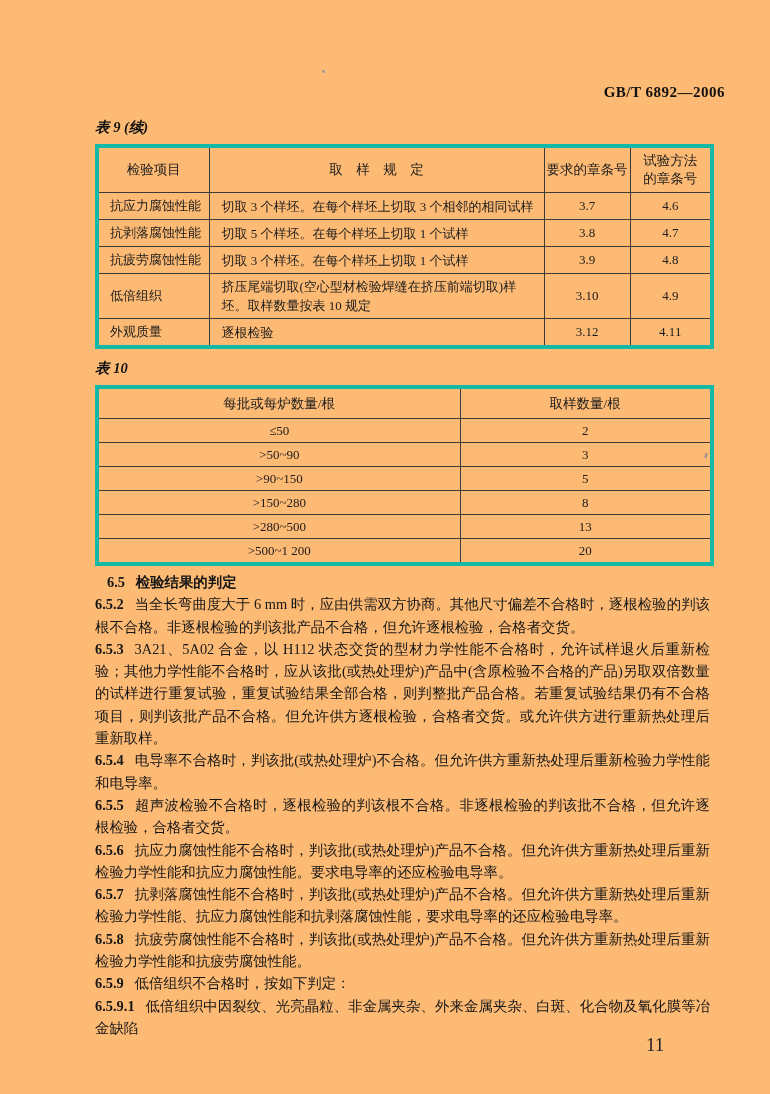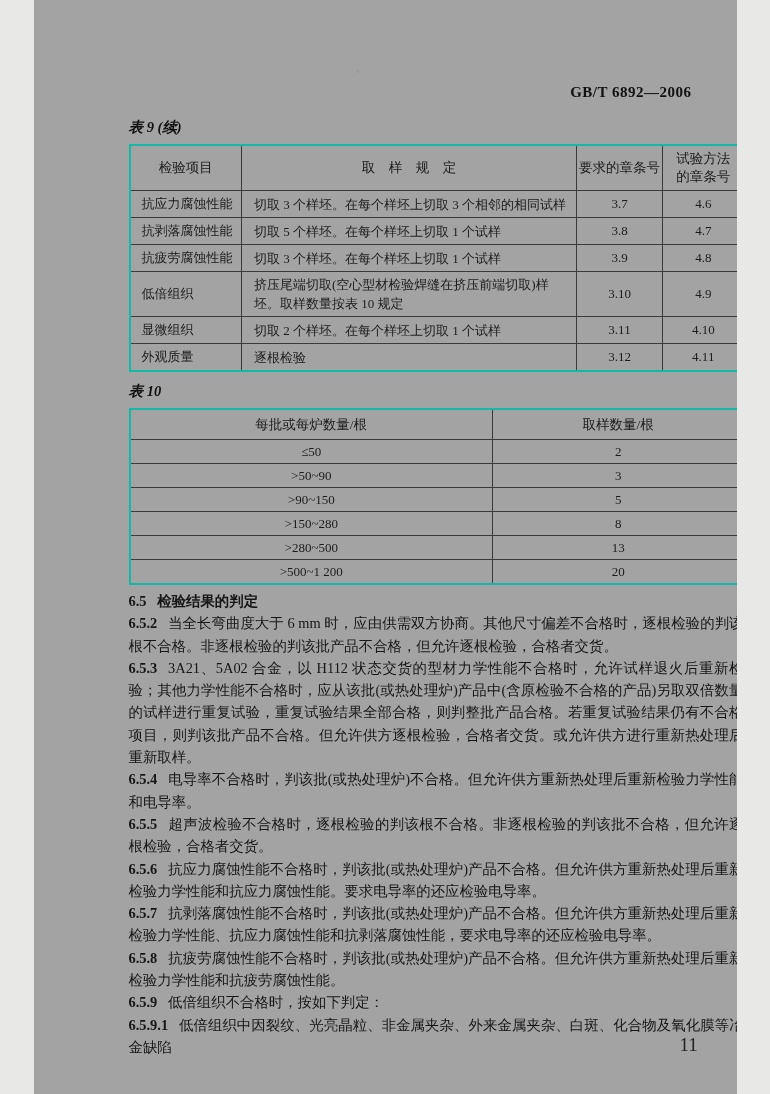--- a/index.html
+++ b/index.html
@@ -1,20 +1,20 @@
 <!DOCTYPE html>
 <html><head>
 <meta charset="utf-8">
 <style>
   html,body{margin:0;padding:0;background:#e8e8e6;}
   .page{
     position:relative;
-    width:703px;height:1094px;
+    width:770px;height:1094px;
     margin:0 auto;
-    background:#a3a3a3;
+    background:#fdba74;
     font-family:"Liberation Serif","DejaVu Serif",serif;
     color:#1c1c1c;
     overflow:hidden;
   }
   .std-number{
     position:absolute;top:84px;right:45px;
     font-size:15px;font-weight:bold;letter-spacing:0.5px;
     color:#111;
   }
   .content{
@@ -22,40 +22,40 @@
   }
   .tbl-title{
     text-align:left;font-size:14.5px;font-weight:bold;
     margin:0 0 7px 0;color:#111;font-style:italic;
   }
   table{
     border-collapse:collapse;width:615px;table-layout:fixed;
     font-size:13px;color:#1c1c1c;
   }
   table, th, td{border:1px solid #3a3a3a;}
-  table{border:2px solid #14b8a6;}
+  table{border:4px solid #14b8a6;}
   th{font-weight:normal;}
   .t9 th{height:44px;text-align:center;font-size:13.5px;padding:0 2px;line-height:18px;}
   .t9 td{height:24px;padding:1px 4px;}
   .t9 td.c1{padding-left:11px;text-align:left;}
   .t9 td.c2{padding-left:12px;text-align:left;line-height:19px;}
   .t9 td.c3,.t9 td.c4{text-align:center;}
   .t9 tr.tall td{height:42px;}
   .t9 .note-cell{
     height:42px;font-size:12px;line-height:19px;
     padding:4px 10px 4px 20px;text-align:left;vertical-align:middle;
   }
   .note-inner{padding-left:2em;text-indent:-2em;text-align:justify;}
   .gap-t10{height:10px;}
   .t10 th{height:27px;text-align:center;font-size:13.5px;}
   .t10 td{height:23px;text-align:center;padding:0 4px;}
   .clauses{margin-top:5px;font-size:14.4px;line-height:22.3px;color:#161616;}
   .clauses p{margin:0;text-align:justify;}
   .cnum{font-weight:bold;margin-right:0.75em;white-space:nowrap;}
-  .clauses p.headline{font-weight:bold;}
+  .clauses p.headline{font-weight:bold;margin-left:12px;}
   .page-num{
     position:absolute;top:1034px;left:646px;
     font-size:19px;color:#222;
   }
   .speck1{position:absolute;left:322px;top:70px;width:3px;height:3px;
     background:#9a9a96;border-radius:50%;}
   .speck2{position:absolute;left:705px;top:453px;width:2px;height:5px;
     background:#8f8f8b;transform:rotate(15deg);}
 </style>
 </head>
@@ -105,26 +105,20 @@
         <td class="c1">抗疲劳腐蚀性能</td>
         <td class="c2">切取 3 个样坯。在每个样坯上切取 1 个试样</td>
         <td class="c3">3.9</td>
         <td class="c4">4.8</td>
       </tr>
       <tr class="tall">
         <td class="c1">低倍组织</td>
         <td class="c2">挤压尾端切取(空心型材检验焊缝在挤压前端切取)样坯。取样数量按表 10 规定</td>
         <td class="c3">3.10</td>
         <td class="c4">4.9</td>
-      </tr>
-      <tr>
-        <td class="c1">显微组织</td>
-        <td class="c2">切取 2 个样坯。在每个样坯上切取 1 个试样</td>
-        <td class="c3">3.11</td>
-        <td class="c4">4.10</td>
       </tr>
       <tr>
         <td class="c1">外观质量</td>
         <td class="c2">逐根检验</td>
         <td class="c3">3.12</td>
         <td class="c4">4.11</td>
       </tr>
     </tbody>
       </table>
 

